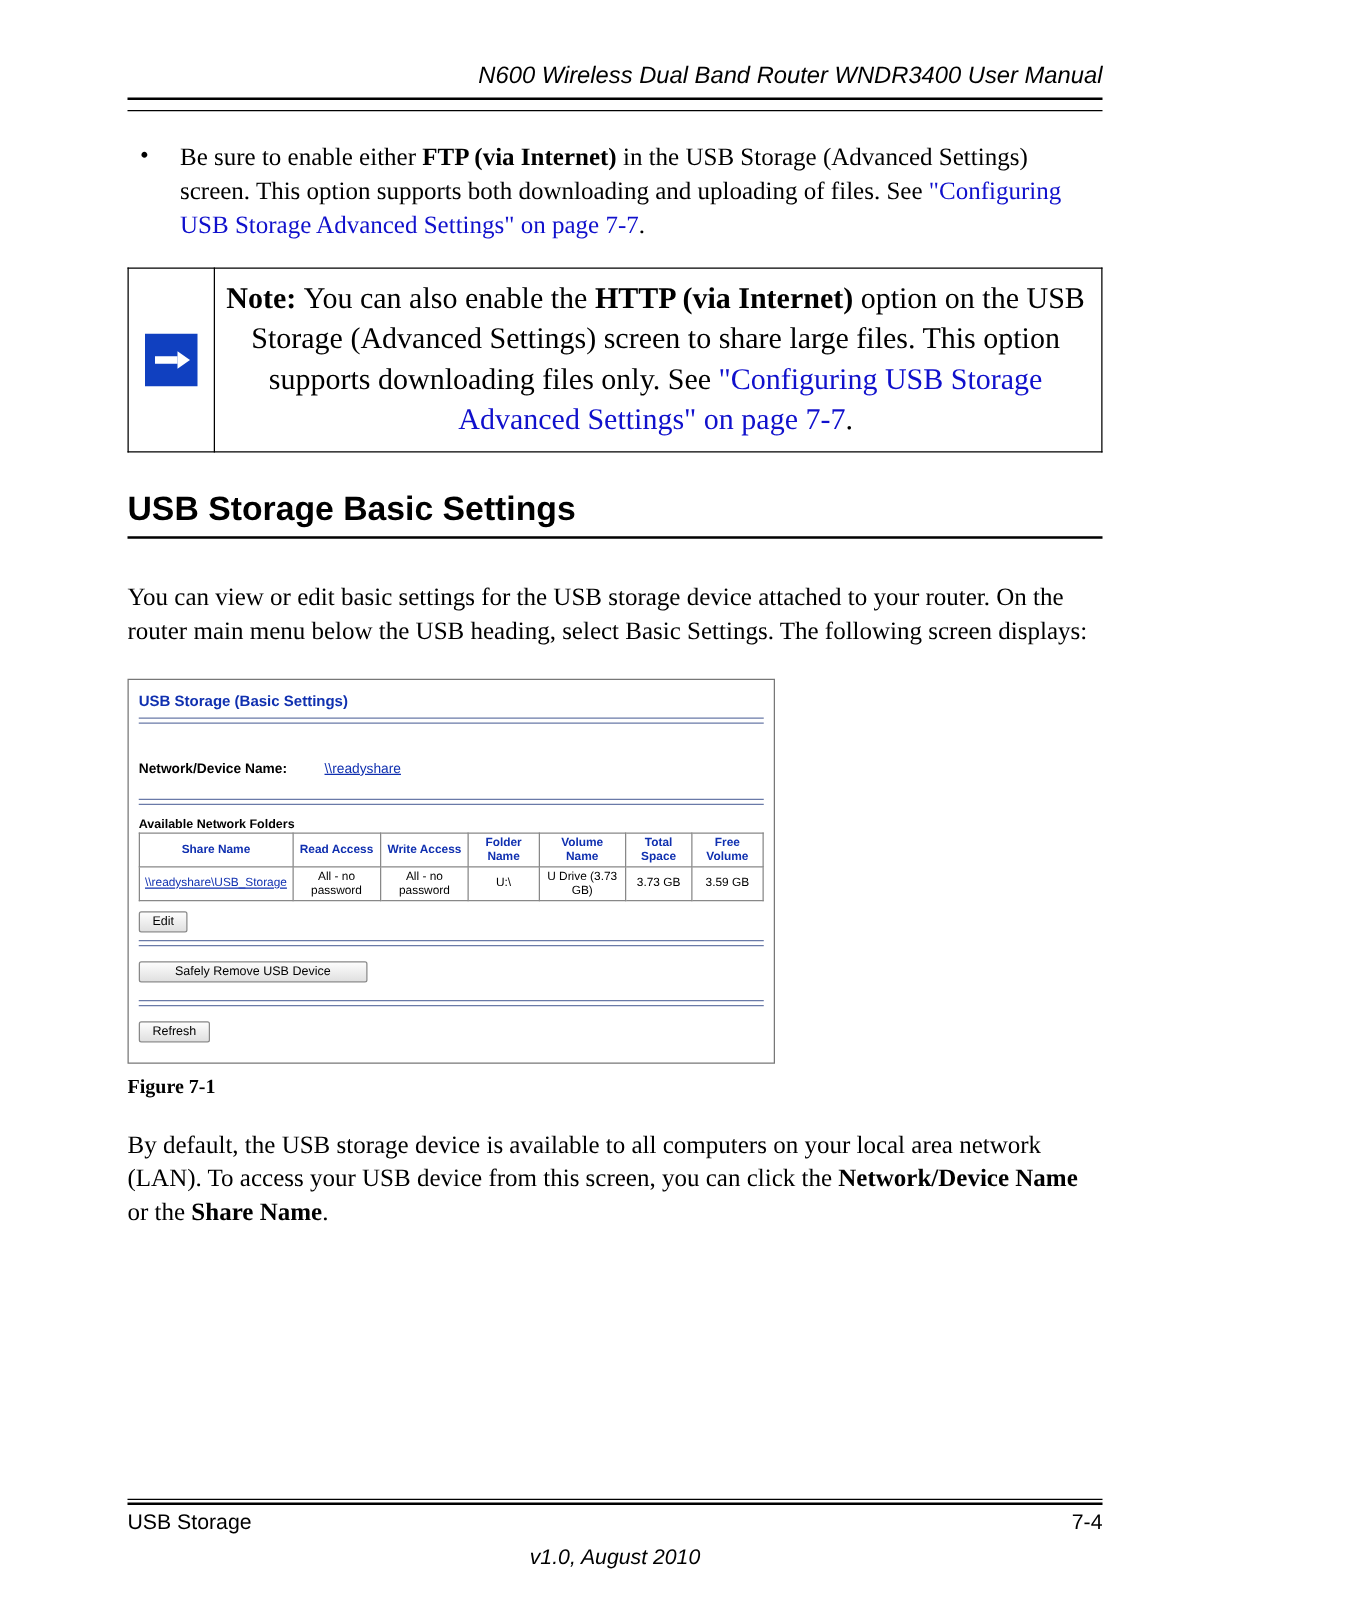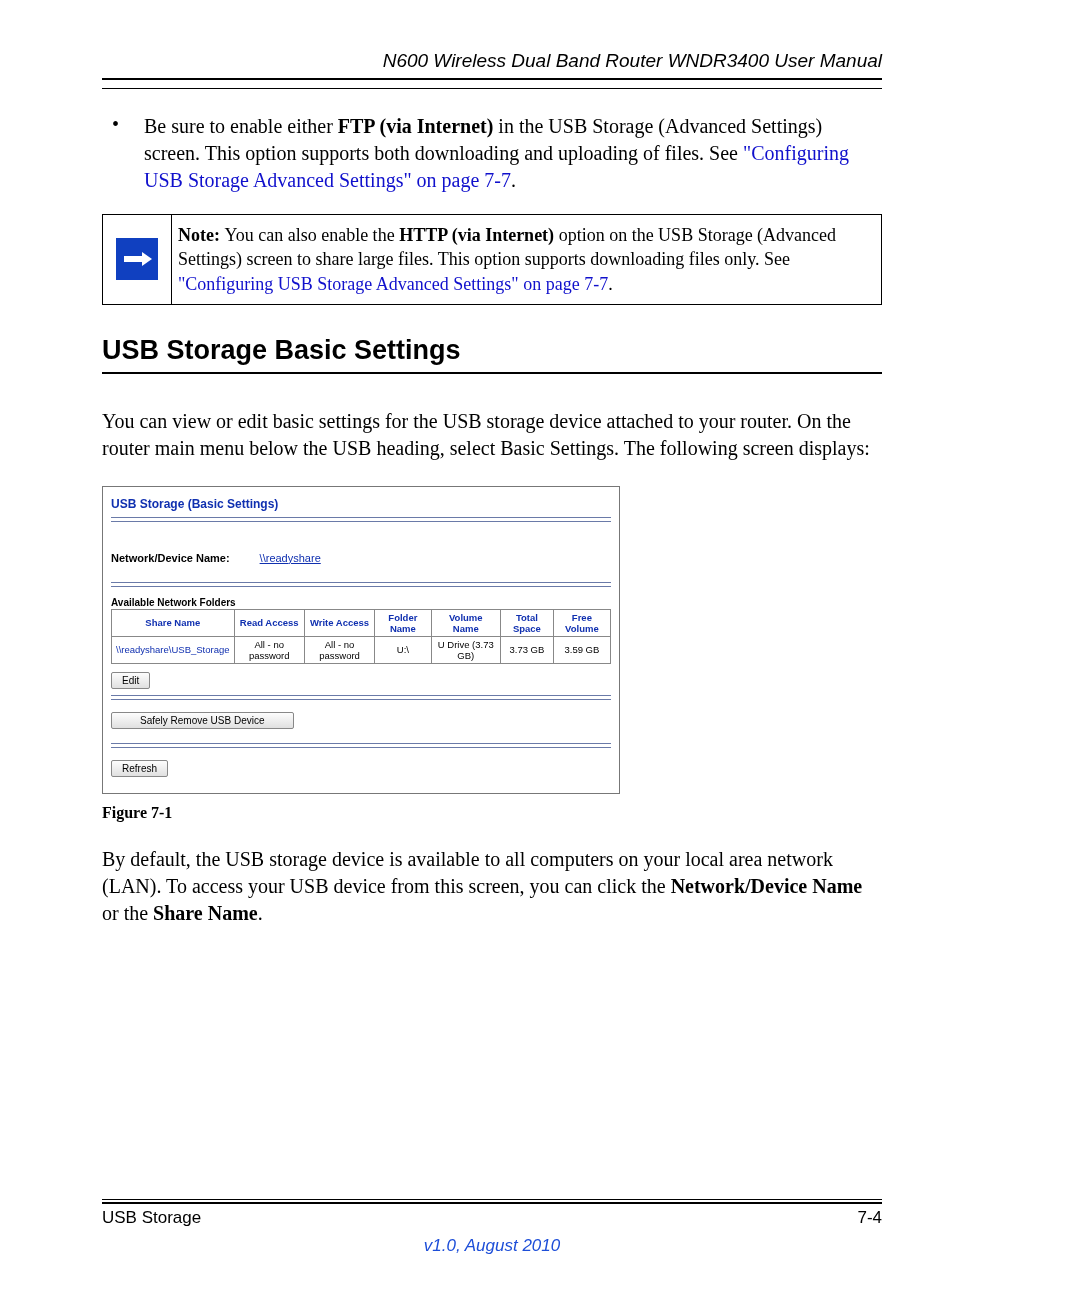--- a/index.html
+++ b/index.html
@@ -7,44 +7,44 @@
     .header-line { font-style:italic; font-family:Arial,Helvetica,sans-serif; font-size:19px; text-align:right; padding-bottom:6px; }
     .hr-top { border:0; border-top:2px solid #000; margin:0 0 8px 0; }
     .hr-thin { border:0; border-top:1px solid #000; margin:2px 0 24px 0; }
     .bullet-block { display:flex; margin:6px 0 20px 0; }
     .bullet-dot { width:32px; flex-shrink:0; text-align:left; font-size:20px; padding-left:10px;}
     .bullet-text { flex:1; font-size:20px; line-height:1.35; }
     .link { color:#1010cc; }
     .note-table { border-collapse:collapse; width:100%; margin:12px 0 30px 0; }
     .note-table td { border:1.5px solid #000; }
     .note-icon-cell { width:60px; text-align:center; vertical-align:middle; padding:4px;}
-    .note-text-cell { font-size:18px; line-height:1.35; padding:8px 10px 8px 6px; }
+    .note-text-cell { font-size:24px; line-height:1.35; padding:8px 10px 8px 6px;text-align:center; }
     .note-icon { width:42px; height:42px; background:#1040c0; display:inline-flex; align-items:center; justify-content:center; }
     .note-icon svg { display:block; }
     h2.section-h { font-family:Arial,Helvetica,sans-serif; font-weight:bold; font-size:27px; margin:8px 0 6px 0; }
     .sec-rule { border:0; border-top:2px solid #000; margin:0 0 34px 0; }
     .body-p { font-size:20px; line-height:1.35; margin:0 0 24px 0; }
     .screenshot-box { border:1px solid #777; width:500px; padding:10px 8px 12px 8px; font-family:Tahoma,Arial,sans-serif; margin:2px 0 10px 0;}
     .ss-title { color:#1030b0; font-size:12px; font-weight:bold; padding-bottom:4px; }
     .ss-sep { border:0; border-top:1px solid #6a7aa8; margin:2px 0 3px 0;}
     .ss-sep2 { border:0; border-top:1px solid #6a7aa8; margin:1px 0 22px 0;}
     .ss-field { font-size:11px; display:flex; gap:30px; padding:8px 0 16px 0;}
     .ss-field-label { font-weight:bold; color:#000;}
     .ss-field-val { color:#1030b0; text-decoration:underline;}
     .ss-sub { font-size:10px; font-weight:bold; padding:2px 0 1px 0;}
     .ss-table { border-collapse:collapse; width:100%; font-size:9.5px; text-align:center;}
     .ss-table th { background:#fff; color:#1030b0; border:1px solid #888; padding:2px 4px; font-weight:bold;}
     .ss-table td { border:1px solid #888; padding:2px 4px; color:#000;}
-    .ss-table td a { color:#1030b0; }
+    .ss-table td a { color:#1030b0; text-decoration:underline;}
     .ss-btn { font-family:Tahoma,Arial,sans-serif; font-size:10px; background:linear-gradient(#fdfdfd,#e0e0e0); border:1px solid #888; padding:2px 10px; border-radius:2px; display:inline-block; margin:8px 0 4px 0;}
     .fig-label { font-family:Liberation Serif, serif; font-weight:bold; font-size:16px; margin:10px 0 24px 0;}
     .footer { position:absolute; left:102px; right:102px; bottom:40px; }
     .footer .hr-top { margin-bottom:2px;}
     .footer-row { display:flex; justify-content:space-between; font-family:Arial,Helvetica,sans-serif; font-size:17px; padding-top:4px;}
-    .version { text-align:center; font-style:italic; font-family:Arial,Helvetica,sans-serif; font-size:17px; color:#1d4ed8; padding-top:8px;}
+    .version { text-align:center; font-style:italic; font-family:Arial,Helvetica,sans-serif; font-size:17px; color:#000000; padding-top:8px;}
   </style>
 </head>
 <body>
 
 <div class="page">
   <div class="header-line">N600 Wireless Dual Band Router WNDR3400 User Manual</div>
   <hr class="hr-top">
   <hr class="hr-thin">
 
   <div class="bullet-block">

